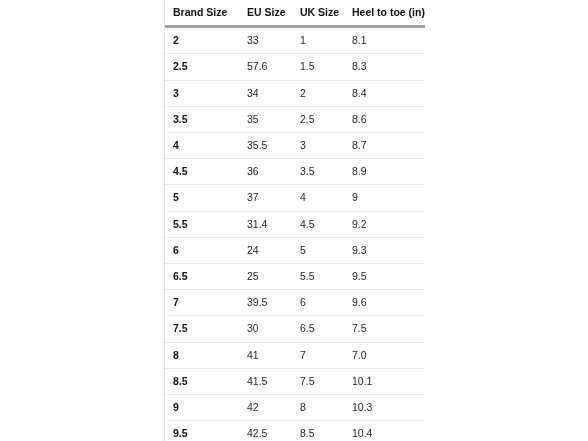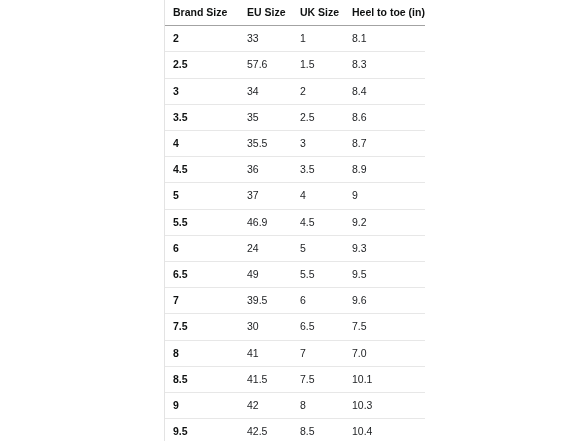--- a/index.html
+++ b/index.html
@@ -46,21 +46,21 @@
     border-bottom: 1px solid #e7e7e7;
     color: #16191c;
     font-size: 10.5px;
     white-space: nowrap;
     overflow: hidden;
   }
   table.size-table th {
     font-weight: bold;
     font-size: 10.5px;
     color: #0f1111;
-    border-bottom: 1px solid #a3a3a3;
+    border-bottom: 3px solid #a3a3a3;
   }
   table.size-table td.col-brand {
     font-weight: bold;
     color: #0f1111;
   }
   table.size-table td.col-eu,
   table.size-table td.col-uk,
   table.size-table td.col-heel {
     font-weight: normal;
     color: #1c1e21;
@@ -128,33 +128,33 @@
             <td class="col-heel">8.9</td>
           </tr>
           <tr>
             <td class="col-brand">5</td>
             <td class="col-eu">37</td>
             <td class="col-uk">4</td>
             <td class="col-heel">9</td>
           </tr>
           <tr>
             <td class="col-brand">5.5</td>
-            <td class="col-eu">46.9</td>
+            <td class="col-eu">31.4</td>
             <td class="col-uk">4.5</td>
             <td class="col-heel">9.2</td>
           </tr>
           <tr>
             <td class="col-brand">6</td>
             <td class="col-eu">24</td>
             <td class="col-uk">5</td>
             <td class="col-heel">9.3</td>
           </tr>
           <tr>
             <td class="col-brand">6.5</td>
-            <td class="col-eu">49</td>
+            <td class="col-eu">25</td>
             <td class="col-uk">5.5</td>
             <td class="col-heel">9.5</td>
           </tr>
           <tr>
             <td class="col-brand">7</td>
             <td class="col-eu">39.5</td>
             <td class="col-uk">6</td>
             <td class="col-heel">9.6</td>
           </tr>
           <tr>

